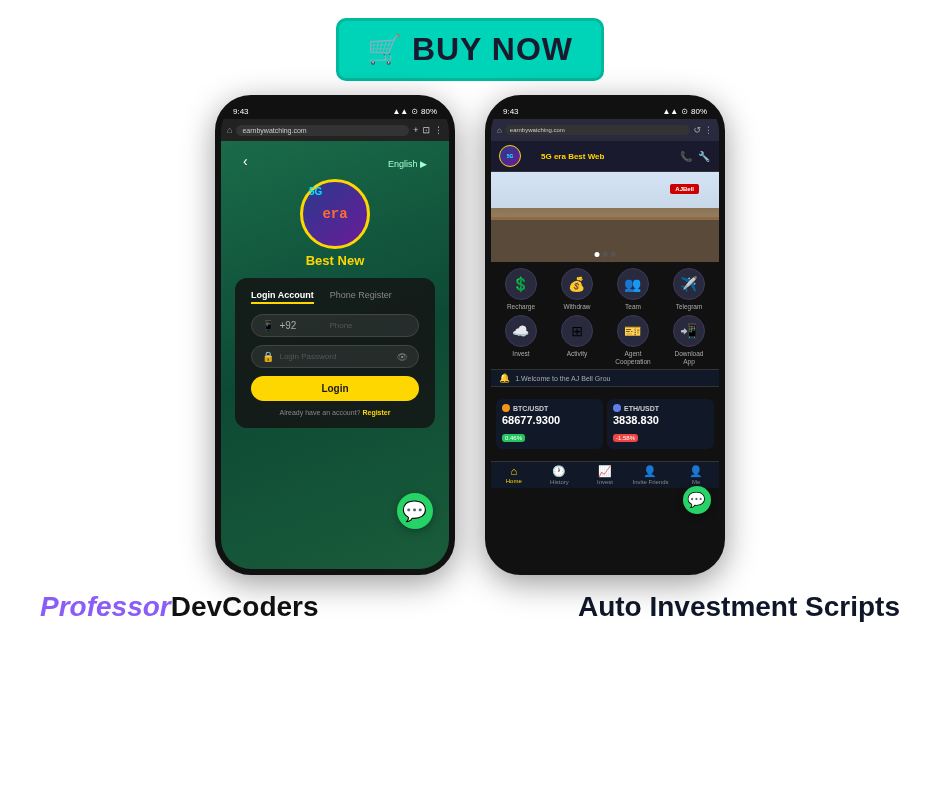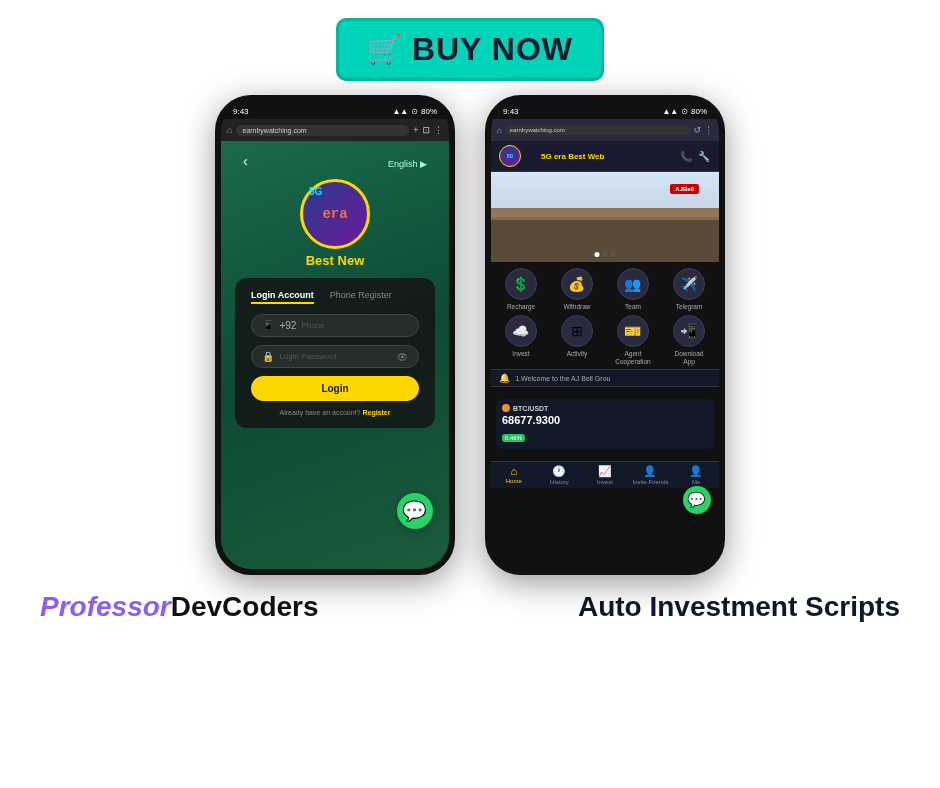--- a/index.html
+++ b/index.html
@@ -548,21 +548,21 @@
       <div class="best-new">Best New</div>
 
       <div class="login-card">
         <div class="login-tabs">
           <span class="login-tab-active">Login Account</span>
           <span class="login-tab-inactive">Phone Register</span>
         </div>
         <div class="input-field">
           <span class="input-icon">📱</span>
           <span style="color:#aaa;font-size:10px;">+92</span>
-          <span style="color:#555;font-size:8px;">Phone</span>
+          <span style="color:#555;font-size:8px;margin-left:28px;">Phone</span>
         </div>
         <div class="input-field">
           <span class="input-icon">🔒</span>
           <span style="color:#555;font-size:8px;flex:1;">Login Password</span>
           <span style="color:#888;font-size:9px;">👁</span>
         </div>
         <div class="login-btn">Login</div>
         <div class="register-text">
           <span>Already have an account?</span>
           <span class="register-link">Register</span>
@@ -680,20 +680,28 @@
 
     <div class="crypto-section">
       <div class="crypto-card">
         <div class="crypto-pair">
           <div class="crypto-dot-btc"></div>
           <span class="crypto-name">BTC/USDT</span>
         </div>
         <div class="crypto-price">68677.9300</div>
         <span class="crypto-badge-green">0.46%</span>
       </div>
+      <div class="crypto-card">
+        <div class="crypto-pair">
+          <div class="crypto-dot-eth"></div>
+          <span class="crypto-name">ETH/USDT</span>
+        </div>
+        <div class="crypto-price">3838.830</div>
+        <span class="crypto-badge-red">-1.58%</span>
+      </div>
     </div>
 
     <div class="whatsapp-bubble-right">
       <span style="color:#fff;">💬</span>
     </div>
 
     <div class="bottom-nav">
       <div class="nav-item active">
         <span class="nav-icon">⌂</span>
         <span class="nav-label">Home</span>

